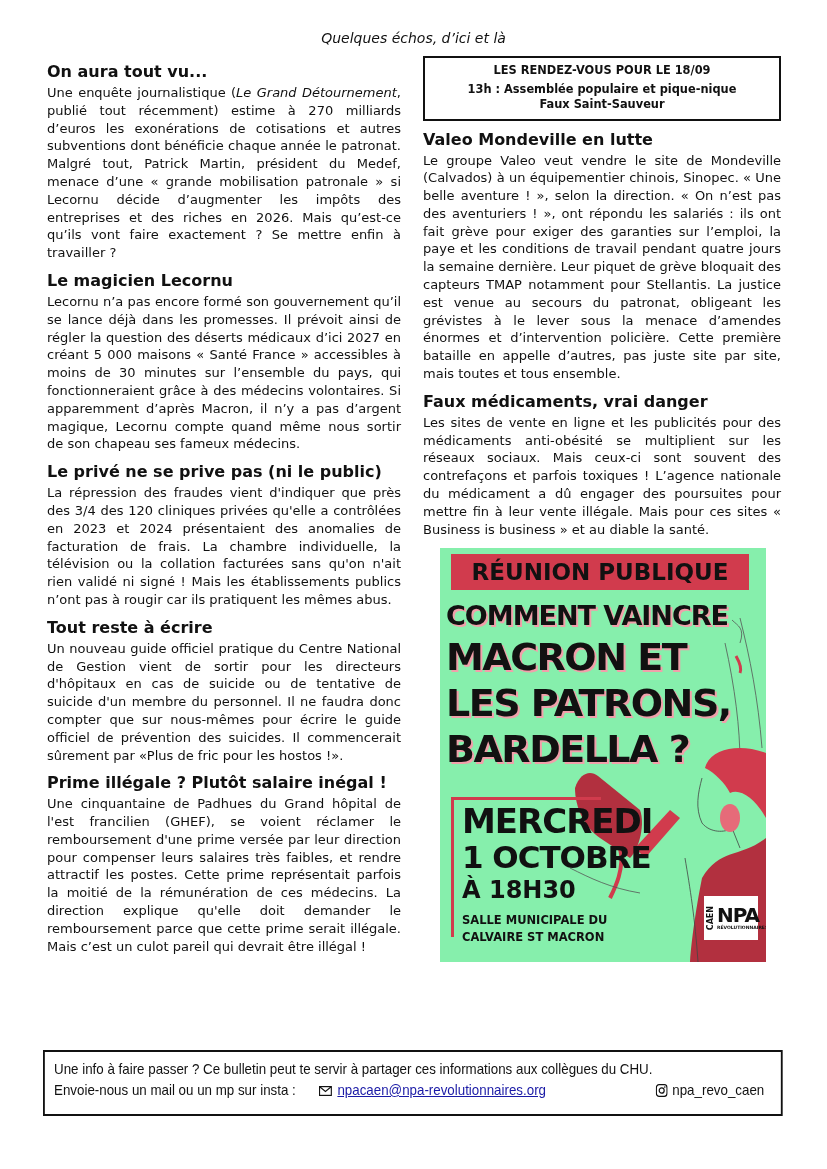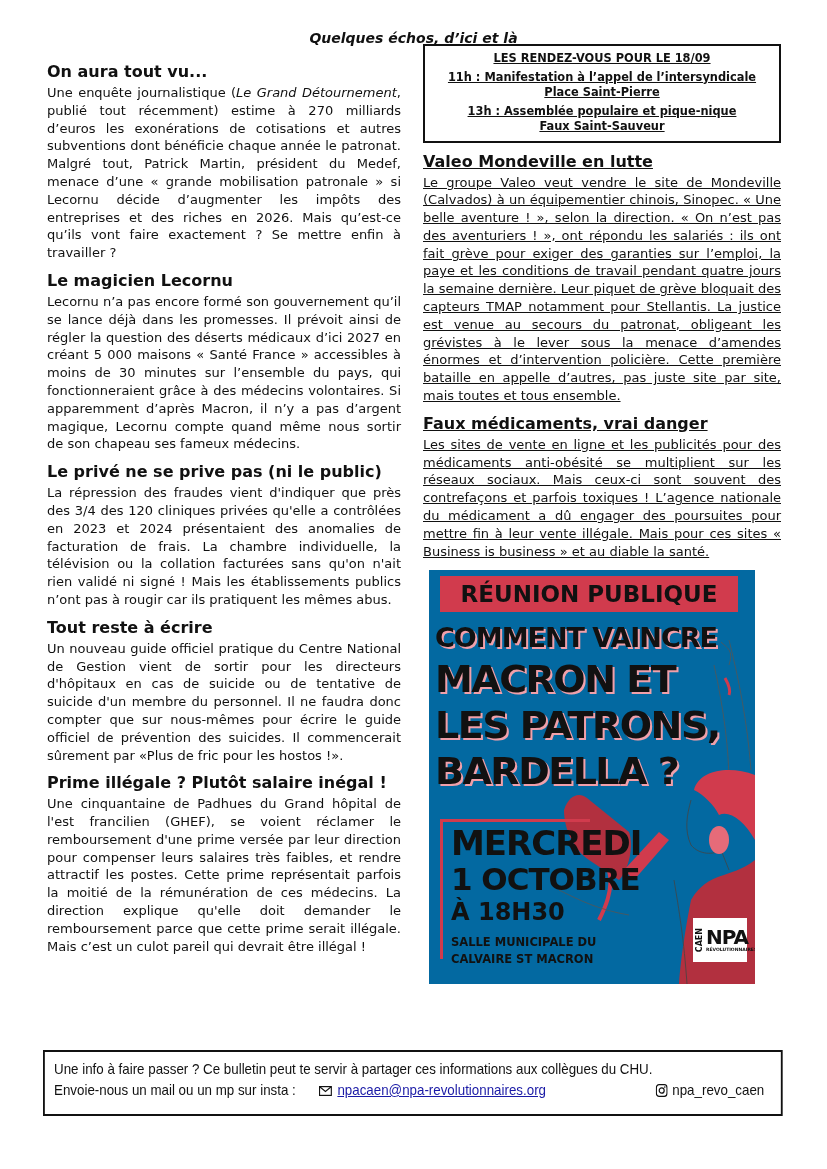--- a/index.html
+++ b/index.html
@@ -1,44 +1,44 @@
 <!DOCTYPE html>
 <html><head>
 <meta charset="utf-8">
 <style>
   * { box-sizing: border-box; margin: 0; padding: 0; }
   html, body { width: 827px; height: 1169px; background: #ffffff; }
   body { position: relative; font-family: "DejaVu Sans", sans-serif; color: #111; overflow: hidden; }
 
   .header-title {
     position: absolute; left: 0; top: 30px; width: 827px; text-align: center;
-    font-style: italic; font-size: 14px; color: #111; font-weight: bold;
+    font-style: italic; font-size: 14px; color: #111;
   }
 
   .col-left { position: absolute; left: 47px; top: 63px; width: 354px; }
-  .col-right { position: absolute; left: 423px; top: 44px; width: 358px; text-decoration: underline; }
+  .col-right { position: absolute; left: 423px; top: 56px; width: 358px; }
 
   .article { margin-bottom: 10px; }
   .article h2 {
     font-size: 16px; font-weight: bold; margin-bottom: 4px; line-height: 17px;
   }
   .article p {
     font-size: 13px; line-height: 17.8px; text-align: justify; hyphens: none;
   }
 
   .rdv-box {
     border: 2px solid #111; padding: 5px 6px 6px 6px; text-align: center;
     font-weight: bold; font-size: 11.4px; line-height: 15.5px; margin-bottom: 10px;
   }
   .rdv-box .rdv-title { margin-bottom: 3px; }
   .rdv-box .rdv-item { margin-top: 3px; }
 
   .poster {
-    position: relative; width: 326px; height: 414px; margin-left: 6px; margin-top: 10px;
-    background: #0369a1; overflow: hidden;
+    position: relative; width: 326px; height: 414px; margin-left: 17px; margin-top: 10px;
+    background: #86efac; overflow: hidden;
   }
   .poster .banner {
     position: absolute; left: 11px; top: 6px; width: 298px; height: 36px;
     background: #d13b4d; color: #111; font-weight: bold; font-family: "DejaVu Sans", sans-serif;
     font-size: 23px; text-align: center; line-height: 36px; letter-spacing: 0px;
   }
   .poster .headline {
     position: absolute; left: 6px; top: 50px; width: 310px;
     font-family: "DejaVu Sans", sans-serif; font-weight: bold; color: #111;
     text-shadow: 2px 2px 0 #f0a0aa;
@@ -113,24 +113,20 @@
   </div>
   <div class="article">
     <h2>Prime illégale ? Plutôt salaire inégal !</h2>
     <p>Une cinquantaine de Padhues du Grand hôpital de l'est francilien (GHEF), se voient réclamer le remboursement d'une prime versée par leur direction pour compenser leurs salaires très faibles, et rendre attractif les postes. Cette prime représentait parfois la moitié de la rémunération de ces médecins. La direction explique qu'elle doit demander le remboursement parce que cette prime serait illégale. Mais c’est un culot pareil qui devrait être illégal !</p>
   </div>
 </div>
 
 <div class="col-right">
   <div class="rdv-box">
     <div class="rdv-title">LES RENDEZ-VOUS POUR LE 18/09</div>
-    <div class="rdv-item">
-      <div>11h : Manifestation à l’appel de l’intersyndicale</div>
-      <div>Place Saint-Pierre</div>
-    </div>
     <div class="rdv-item">
       <div>13h : Assemblée populaire et pique-nique</div>
       <div>Faux Saint-Sauveur</div>
     </div>
   </div>
 
   <div class="article">
     <h2>Valeo Mondeville en lutte</h2>
     <p>Le groupe Valeo veut vendre le site de Mondeville (Calvados) à un équipementier chinois, Sinopec. « Une belle aventure ! », selon la direction. « On n’est pas des aventuriers ! », ont répondu les salariés : ils ont fait grève pour exiger des garanties sur l’emploi, la paye et les conditions de travail pendant quatre jours la semaine dernière. Leur piquet de grève bloquait des capteurs TMAP notamment pour Stellantis. La justice est venue au secours du patronat, obligeant les grévistes à le lever sous la menace d’amendes énormes et d’intervention policière. Cette première bataille en appelle d’autres, pas juste site par site, mais toutes et tous ensemble.</p>
   </div>

